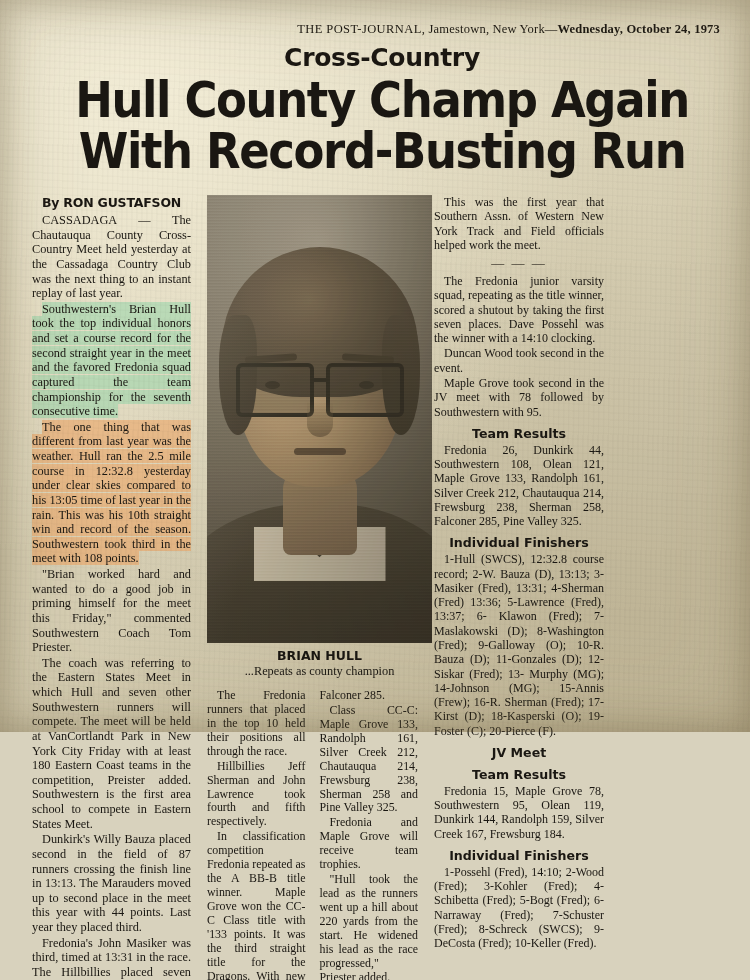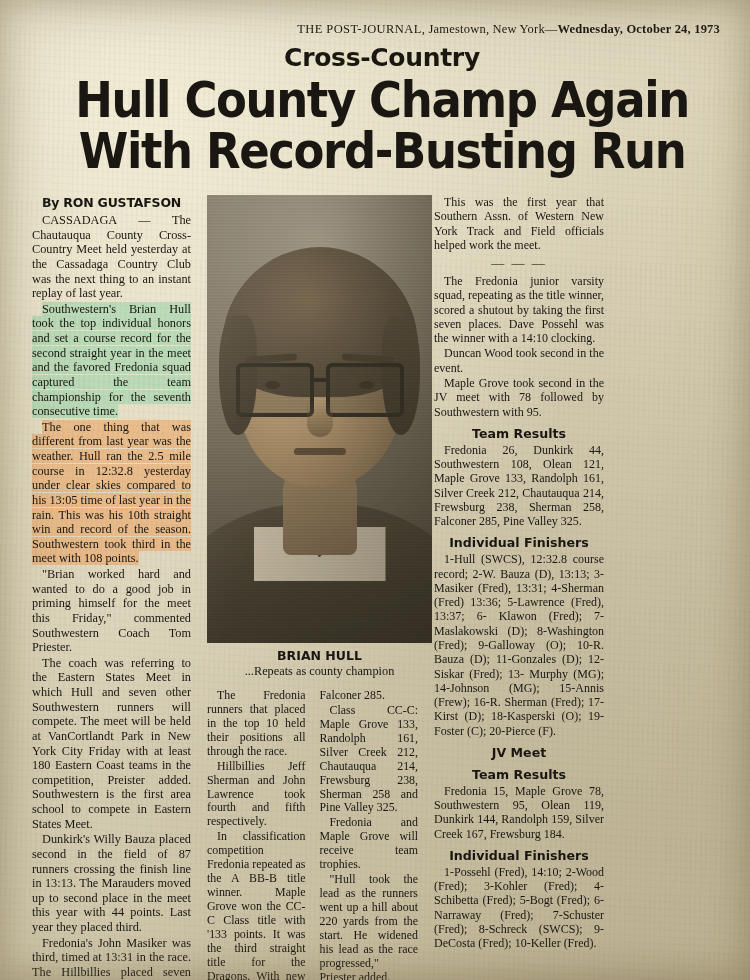--- a/index.html
+++ b/index.html
@@ -10,21 +10,21 @@
     width: 750px;
     height: 980px;
     background: #d8d2bd;
     font-family: "Liberation Serif", serif;
     color: #1a1712;
     overflow: hidden;
   }
   .page {
     position: relative;
     width: 750px;
-    height: 980px;
+    height: 732px;
     background:
       radial-gradient(ellipse at 20% 10%, rgba(255,250,230,0.55) 0%, rgba(255,250,230,0) 55%),
       radial-gradient(ellipse at 85% 85%, rgba(150,135,100,0.30) 0%, rgba(150,135,100,0) 60%),
       linear-gradient(160deg, #e6e0c8 0%, #ddd5ba 35%, #d3cbb0 70%, #cdc4a6 100%);
     box-sizing: border-box;
     padding: 22px 18px 10px 32px;
   }
   .page:before {
     content: "";
     position: absolute;

